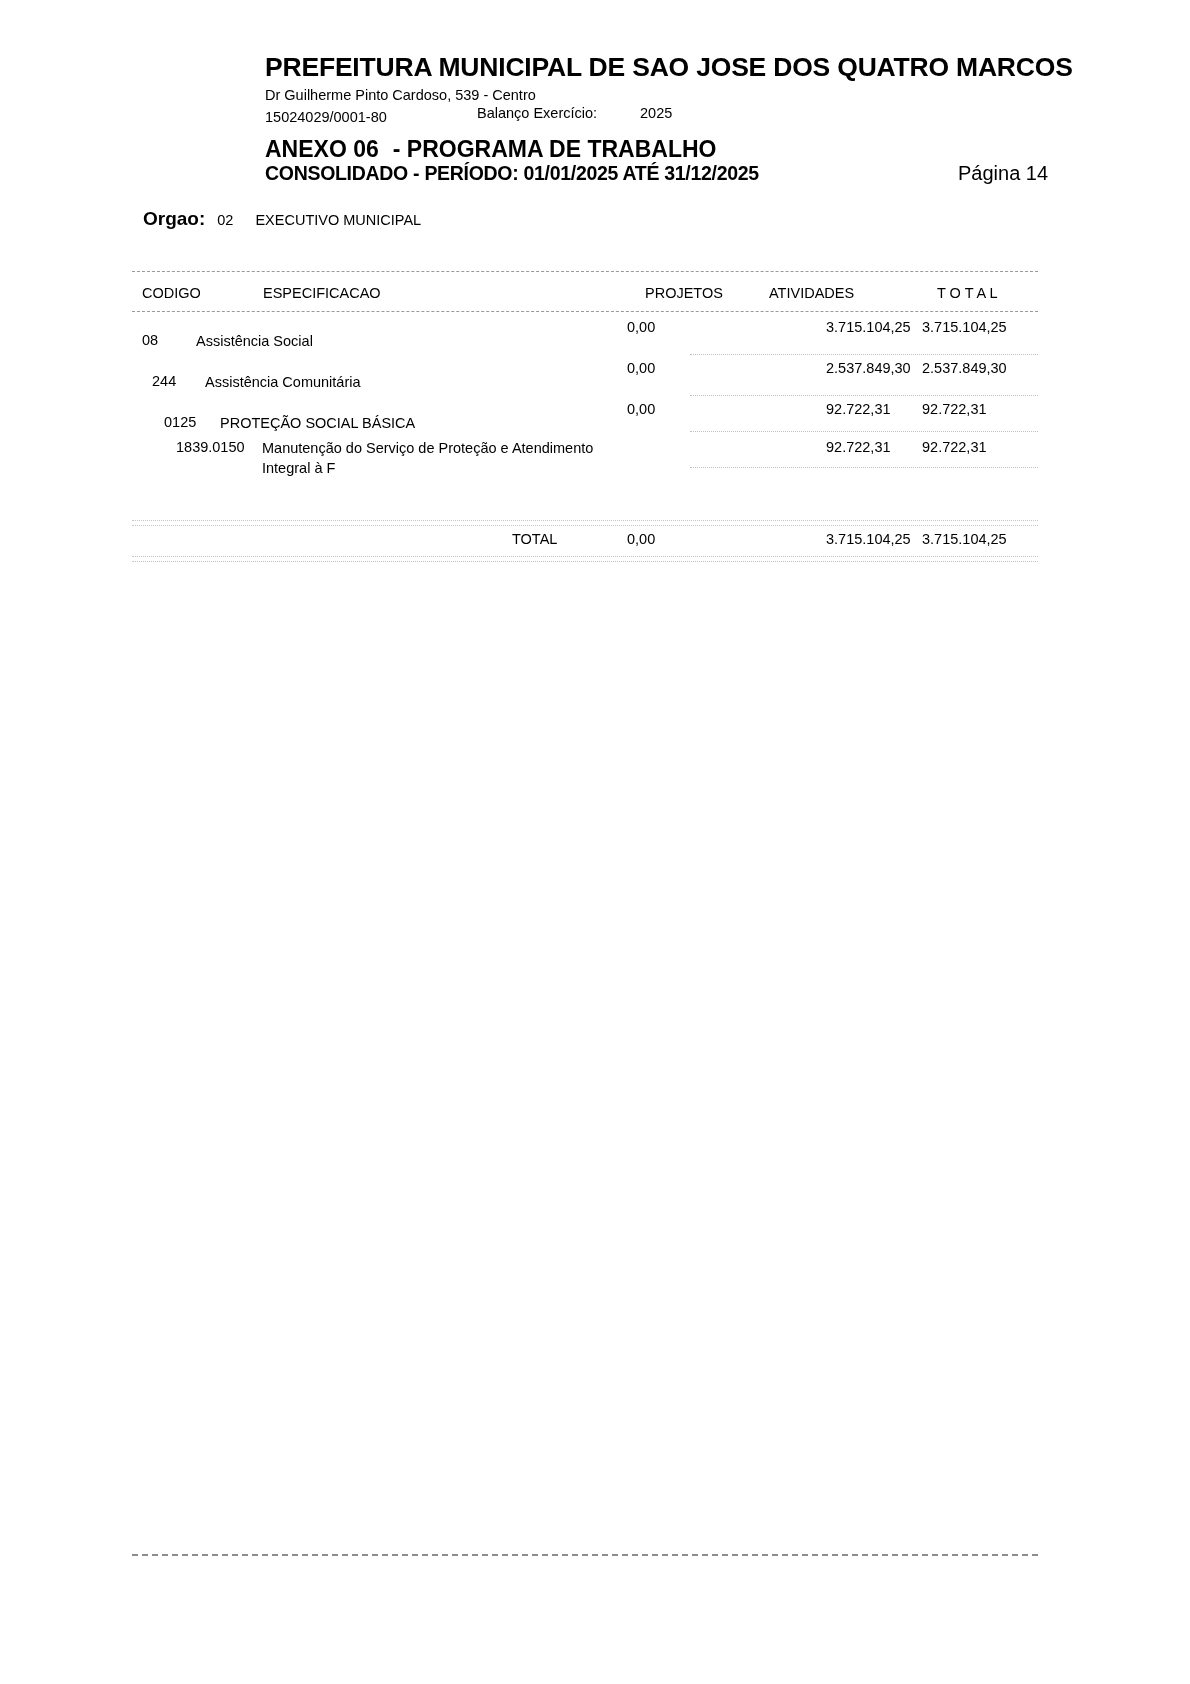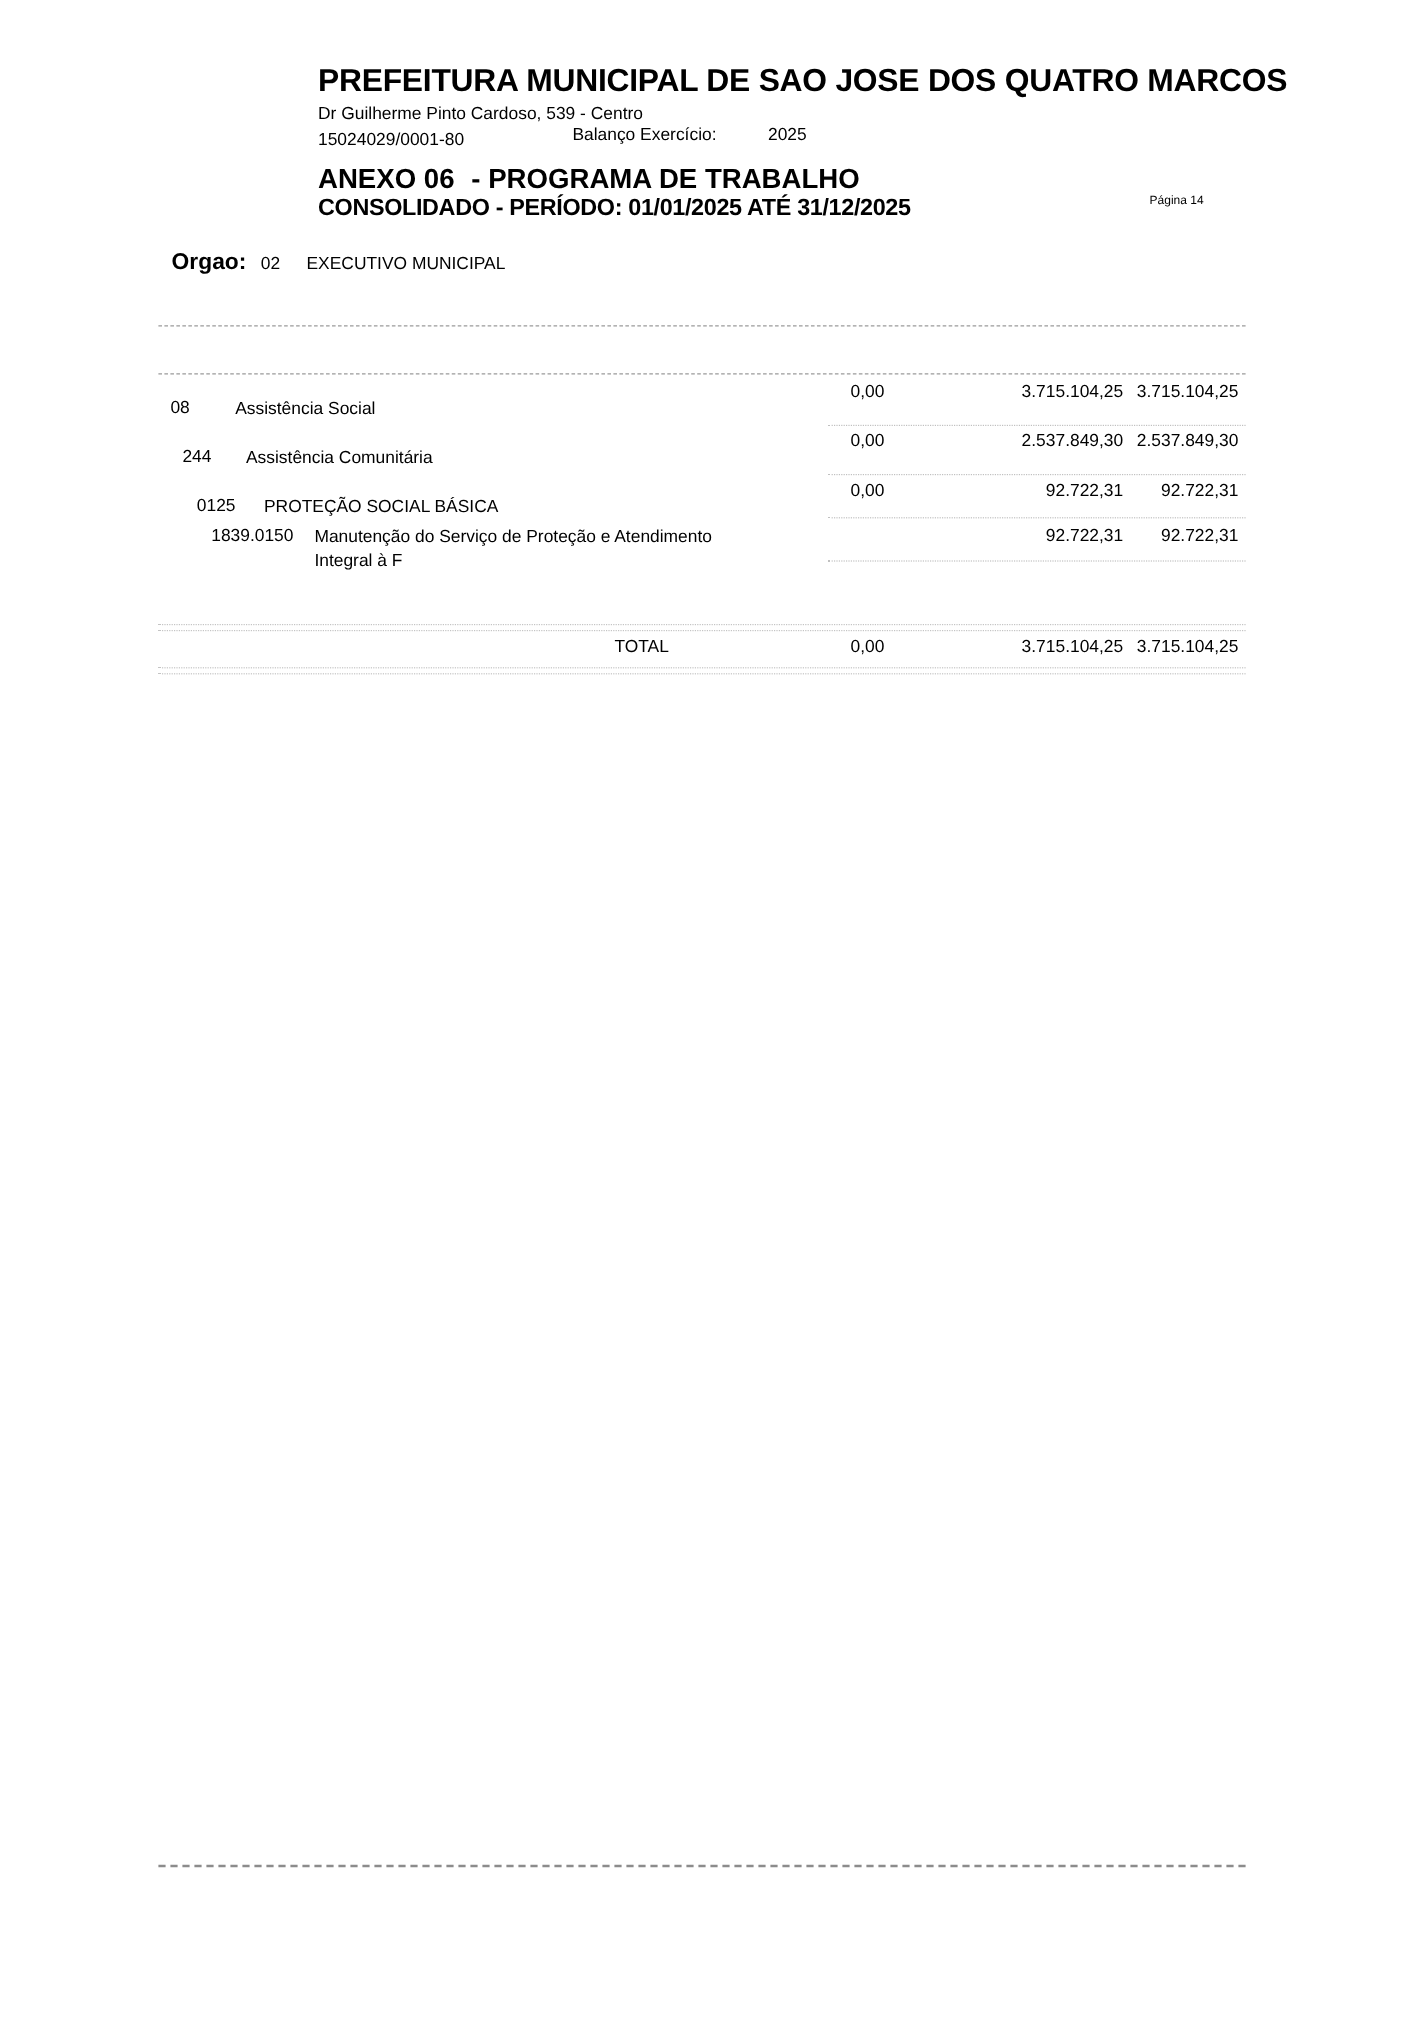--- a/index.html
+++ b/index.html
@@ -81,21 +81,21 @@
     top: 110px;
     font-size: 19.5px;
     font-weight: bold;
     letter-spacing: -0.3px;
     white-space: nowrap;
   }
   .pagina {
     position: absolute;
     left: 958px;
     top: 110px;
-    font-size: 10px;
+    font-size: 20px;
     white-space: nowrap;
   }
 
   
   .orgao-row {
     position: absolute;
     left: 143px;
     top: 208px;
     white-space: nowrap;
   }
@@ -165,21 +165,20 @@
     width: 1190px;
   }
   .cell {
     position: absolute;
     font-size: 14.5px;
     white-space: nowrap;
   }
   .cell-code { text-align: left; }
   .cell-desc { white-space: normal; width: 380px; line-height: 1.35; }
   .cell-num {
-    text-align: right;
     width: 110px;
   }
   .num-proj  { left: 627px; }
   .num-ativ  { left: 826px; }
   .num-total { left: 922px; }
 
   .total-row {
     position: absolute;
     left: 0;
     width: 1190px;
@@ -209,20 +208,27 @@
     <div class="pagina">Página 14</div>
   </div>
 
   <div class="orgao-row">
     <span class="field-label">Orgao:</span><span class="field-code">02</span><span class="field-desc">EXECUTIVO MUNICIPAL</span>
   </div>
 
 
   <div class="rule" style="top:271px;"></div>
 
+  <div class="table-head">
+    <span class="th th-codigo">CODIGO</span>
+    <span class="th th-espec">ESPECIFICACAO</span>
+    <span class="th th-proj">PROJETOS</span>
+    <span class="th th-ativ">ATIVIDADES</span>
+    <span class="th th-total">T O T A L</span>
+  </div>
 
   <div class="rule" style="top:311px;"></div>
 
   <div class="row" style="top:319px;">
     <span class="cell cell-code" style="left:142px; top:13px;">08</span>
     <span class="cell cell-desc" style="left:196px; top:13px;">Assistência Social</span>
     <span class="cell cell-num num-proj" style="top:0px;">0,00</span>
     <span class="cell cell-num num-ativ" style="top:0px;">3.715.104,25</span>
     <span class="cell cell-num num-total" style="top:0px;">3.715.104,25</span>
   </div>

